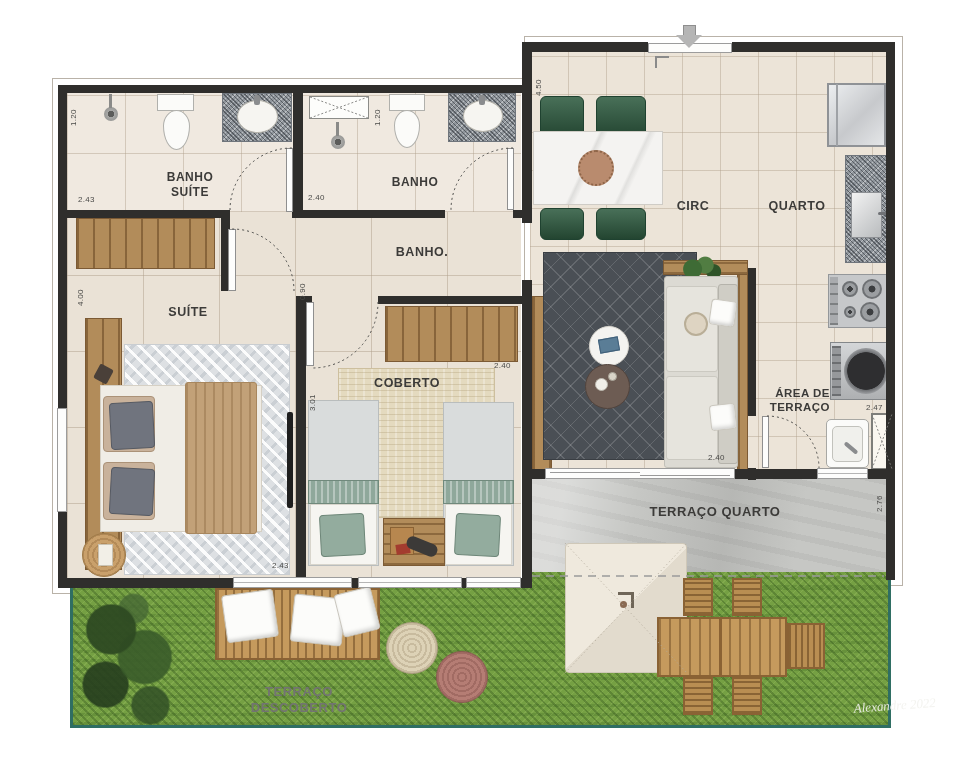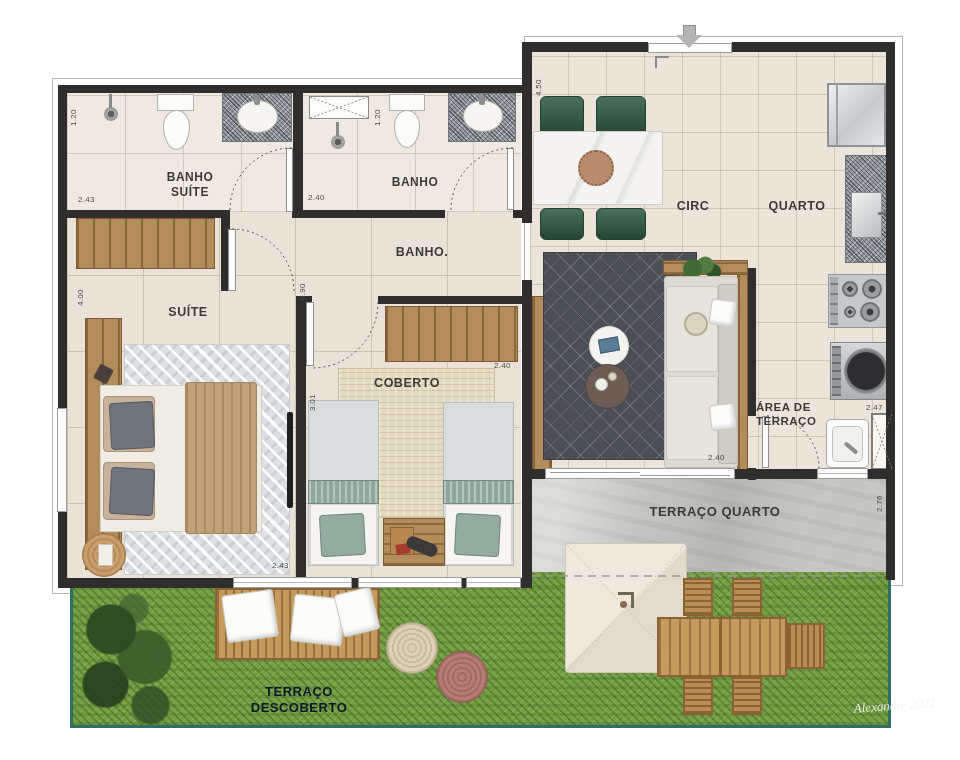--- a/index.html
+++ b/index.html
@@ -241,26 +241,26 @@
   <div class="rlabel" style="left:150px;top:170px;width:80px;font-size:12px;">
     <span>BANHO</span><br>
     <span>SUÍTE</span>
   </div>
   <div class="rlabel" style="left:385px;top:175px;width:60px;font-size:12px;">BANHO</div>
   <div class="rlabel" style="left:392px;top:245px;width:60px;">BANHO.</div>
   <div class="rlabel" style="left:158px;top:305px;width:60px;">SUÍTE</div>
   <div class="rlabel" style="left:370px;top:376px;width:74px;">COBERTO</div>
   <div class="rlabel" style="left:663px;top:199px;width:60px;">CIRC</div>
   <div class="rlabel" style="left:757px;top:199px;width:80px;">QUARTO</div>
-  <div class="rlabel" style="left:756px;top:386px;width:74px;font-size:11.5px;text-align:left;margin-top:14px;">
+  <div class="rlabel" style="left:756px;top:386px;width:74px;font-size:11.5px;text-align:right;">
     <span>ÁREA DE</span><br>
     <span>TERRAÇO</span>
   </div>
   <div class="rlabel" style="left:640px;top:504px;width:150px;font-size:13px;">TERRAÇO QUARTO</div>
-  <div class="rlabel" style="left:216px;top:684px;width:166px;font-size:13px;color:#0f172a;">TERRAÇO DESCOBERTO</div>
+  <div class="rlabel" style="left:216px;top:684px;width:166px;font-size:13px;color:#737373;">TERRAÇO DESCOBERTO</div>
 
   <div class="meas v" style="left:70px;top:96px;height:30px;">1.20</div>
   <div class="meas" style="left:78px;top:196px;">2.43</div>
   <div class="meas v" style="left:374px;top:96px;height:30px;">1.20</div>
   <div class="meas" style="left:308px;top:194px;">2.40</div>
   <div class="meas v" style="left:535px;top:62px;height:34px;">4.50</div>
   <div class="meas v" style="left:77px;top:272px;height:34px;">4.00</div>
   <div class="meas" style="left:272px;top:562px;">2.43</div>
   <div class="meas v" style="left:309px;top:377px;height:34px;">3.01</div>
   <div class="meas" style="left:494px;top:362px;">2.40</div>

